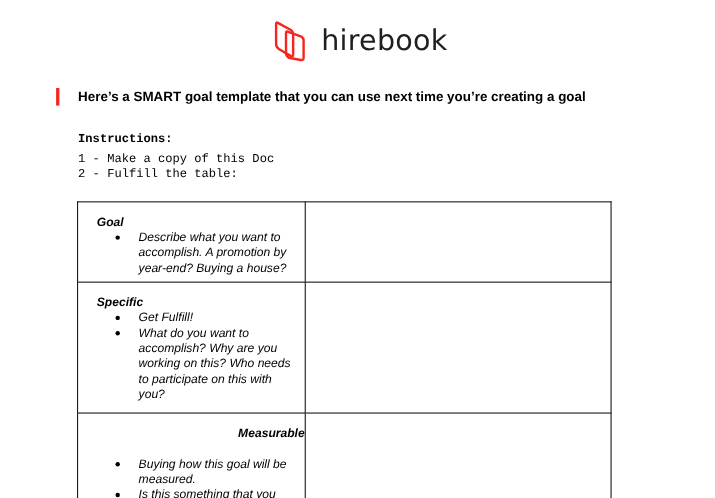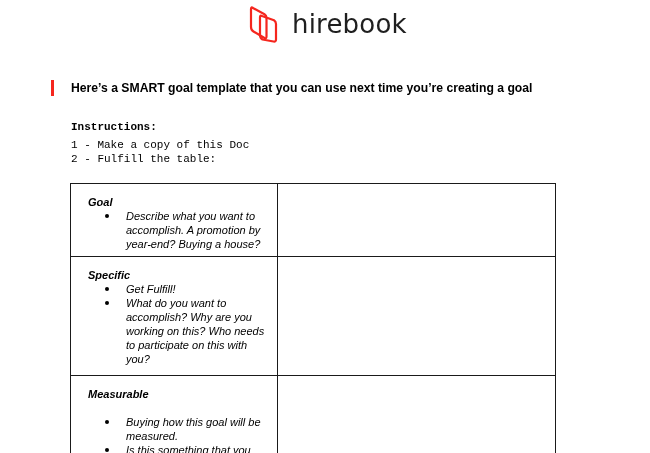--- a/index.html
+++ b/index.html
@@ -11,21 +11,21 @@
       width: 650px;
       height: 453px;
       position: relative;
       overflow: hidden;
       font-family: "Liberation Sans", sans-serif;
       color: #000;
     }
     .logo {
       position: absolute;
       left: 249px;
-      top: 4px;
+      top: 17px;
       height: 40px;
       display: flex;
       align-items: flex-start;
     }
     .logo-icon {
       width: 30px;
       height: 40px;
       display: block;
     }
     .logo-text {
@@ -88,21 +88,21 @@
     .smart-table td.label-cell { width: 206px; }
     .cell-inner {
       padding: 11px 0 0 17px;
       font-size: 11px;
       line-height: 14px;
       font-style: italic;
     }
     .cell-title {
       font-weight: 700;
     }
-    .cell-title.spaced { margin-bottom: 14px; }
+    .cell-title.spaced { margin-bottom: 14px; text-align: right; }
     .bullets {
       list-style: none;
       margin: 0;
       padding: 0;
     }
     .bullets li {
       position: relative;
       padding-left: 38px;
       width: 140px;
     }

